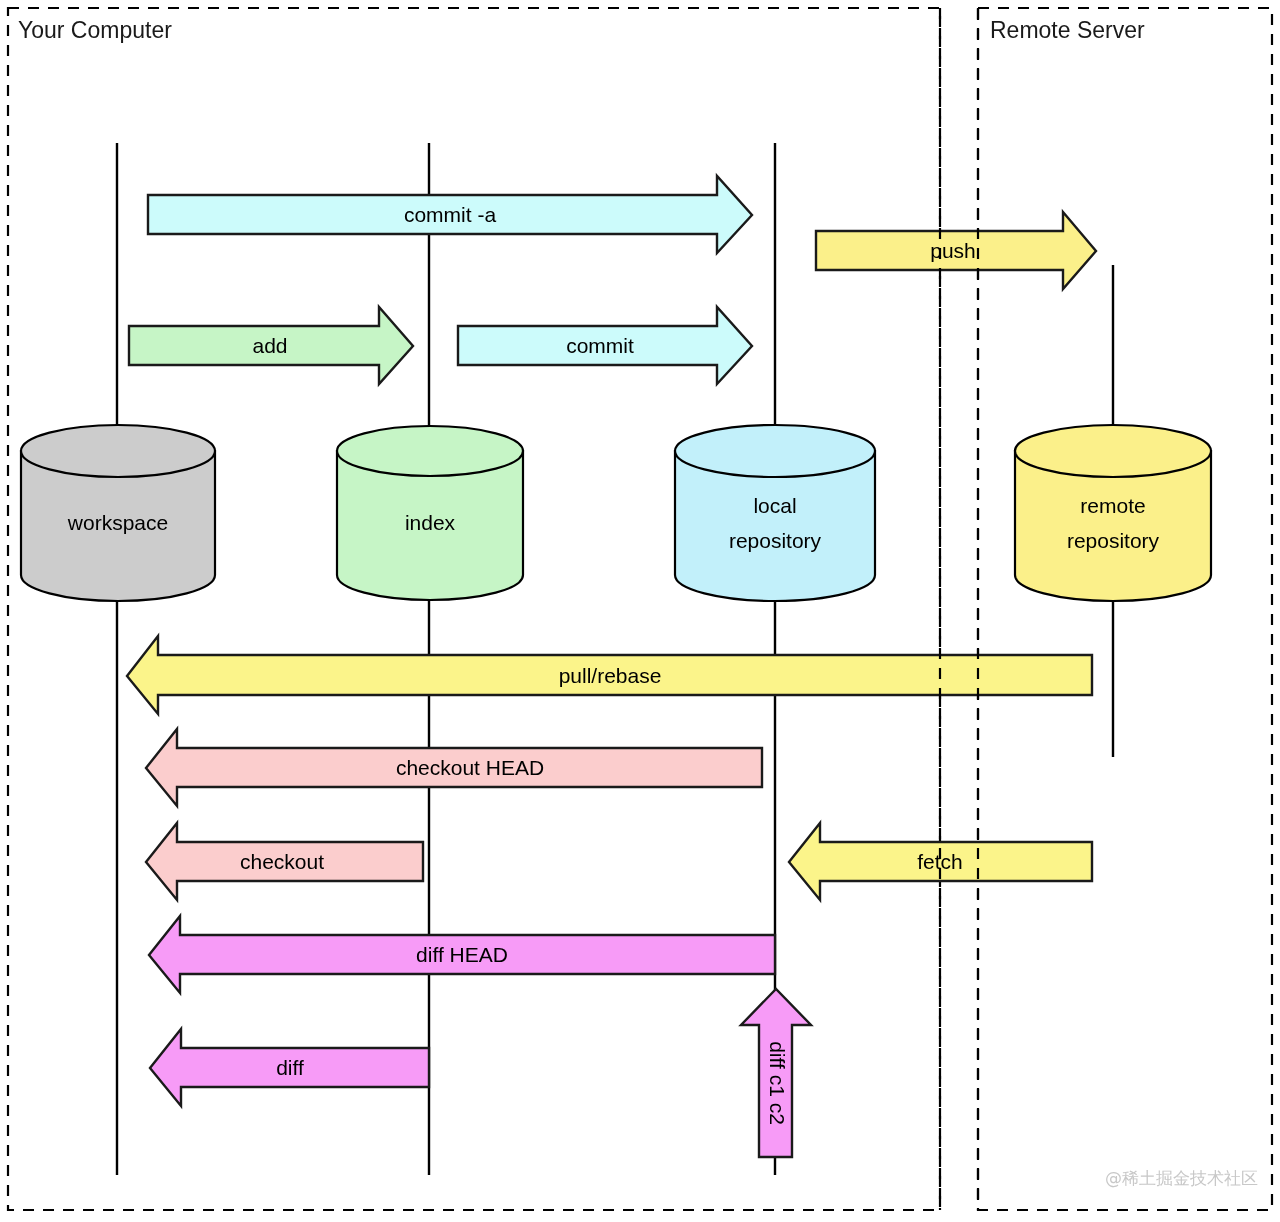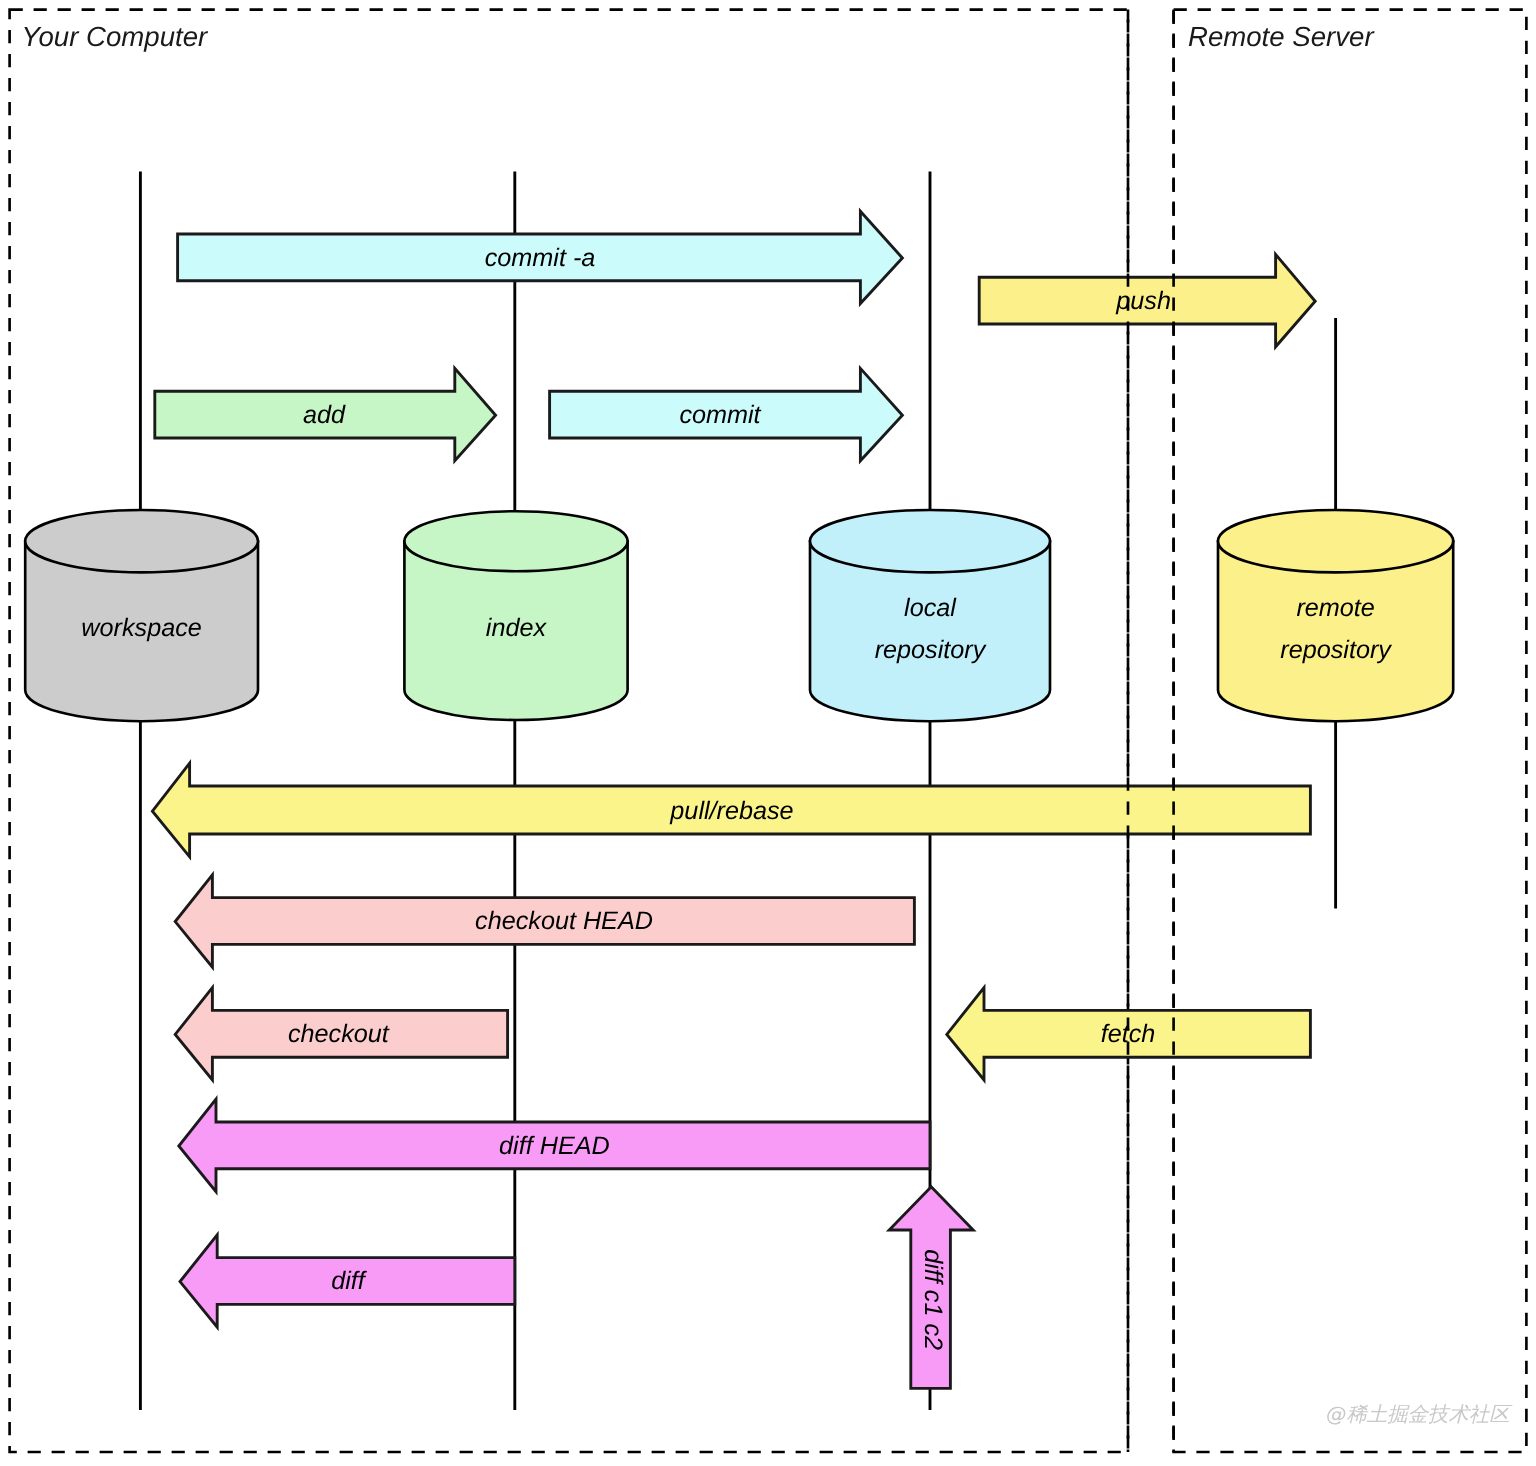--- a/index.html
+++ b/index.html
@@ -10,21 +10,20 @@
   body {
     width: 1280px;
     height: 1222px;
     font-family: "Liberation Sans", sans-serif;
     overflow: hidden;
   }
   #diagram-root {
     position: relative;
     width: 1280px;
     height: 1218px;
-    font-style: italic;
   }
   svg#git-diagram {
     display: block;
     width: 1280px;
     height: 1222px;
   }
   .zone-label {
     font-family: "Liberation Sans", sans-serif;
     font-size: 23px;
     fill: #1a1a1a;

